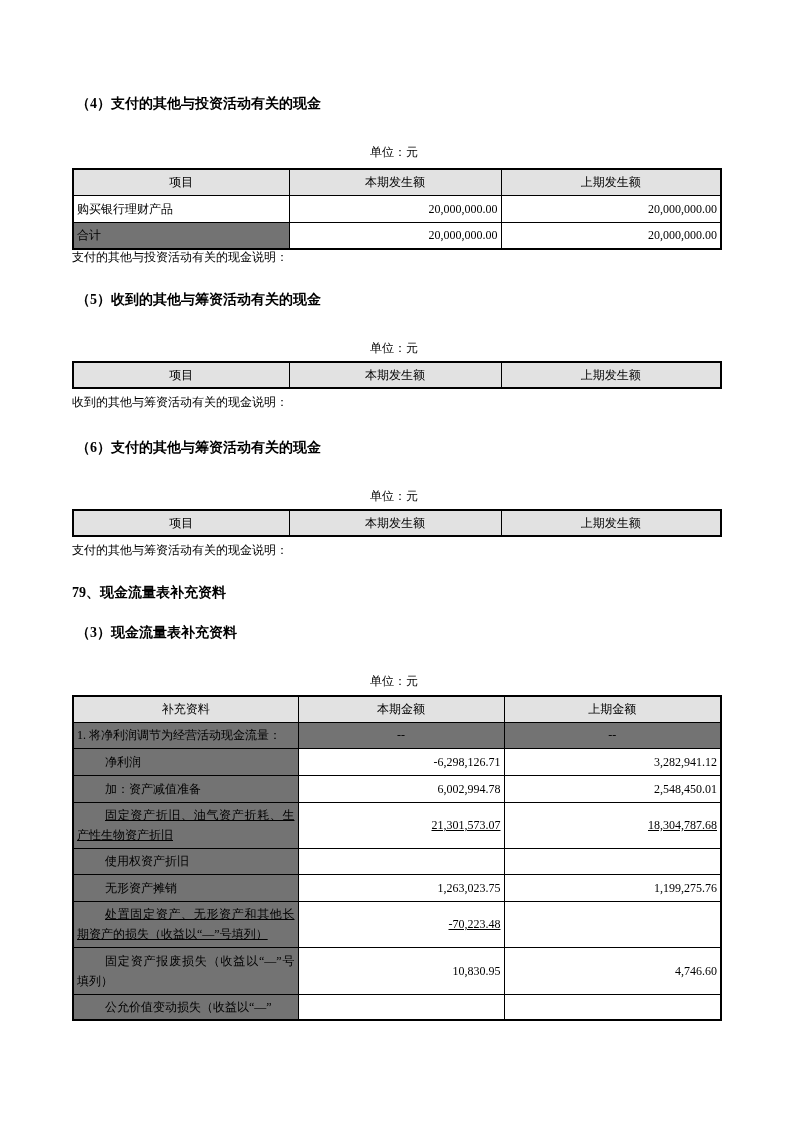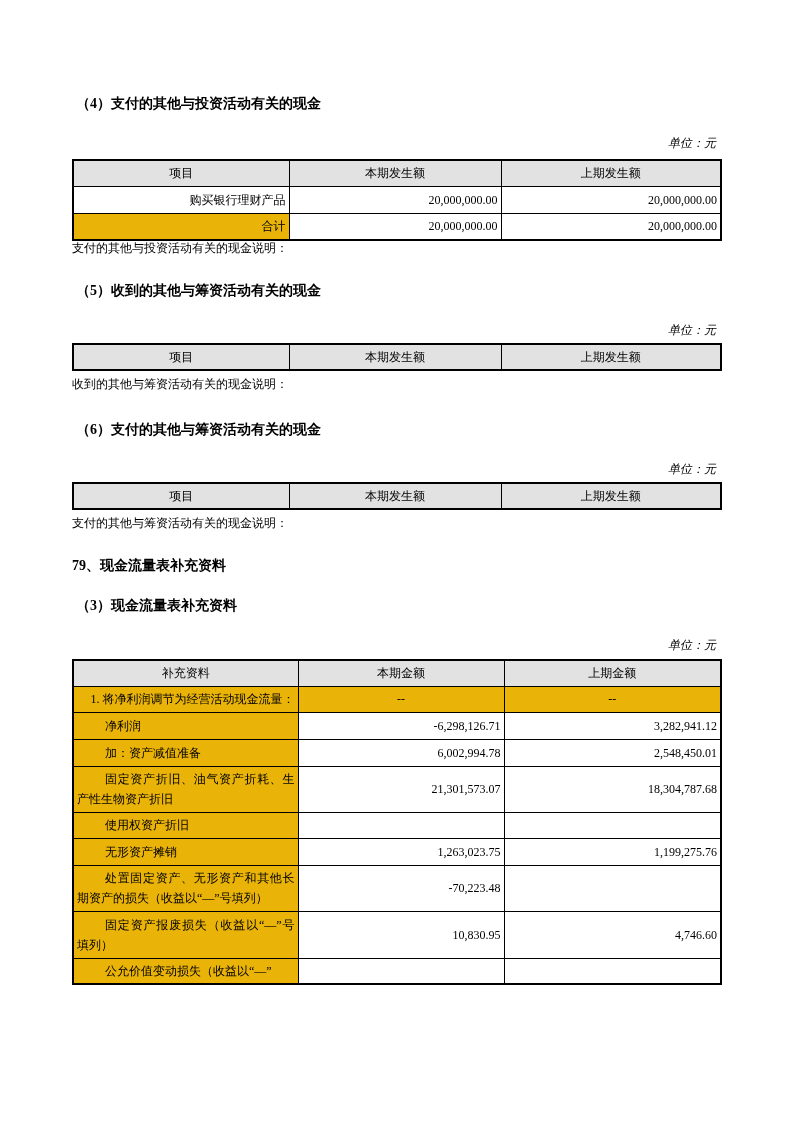--- a/index.html
+++ b/index.html
@@ -26,59 +26,58 @@
     font-size: 14px;
     line-height: 18px;
     margin: 0;
   }
   .h4-heading   { margin-top: 95px; padding-left: 4px; }
   .h5-heading   { margin-top: 26px; padding-left: 4px; }
   .h6-heading   { margin-top: 29px; padding-left: 4px; }
   .h79-heading  { margin-top: 26px; }
   .h791-heading { margin-top: 22px; padding-left: 4px; }
   .unit-line {
-    text-align: right;
+    text-align: center;
     font-size: 12px;
     line-height: 14px;
-    margin-top: 23px;
+    margin-top: 32px;
     padding-right: 5px;
-    font-style: italic;
   }
   table {
     border-collapse: collapse;
     table-layout: fixed;
     width: 648px;
     margin-top: 9px;
   }
   table, td, th { border: 1px solid #000; padding-left: 34px; }
   table { border: 2px solid #000; }
   th, td {
     font-weight: normal;
     font-size: 12px;
     line-height: 20px;
     padding: 2px 3px;
     overflow: hidden;
     vertical-align: middle;
   }
   th { text-align: center; background: #e2e2e2; }
-  td.item { text-align: right; }
+  td.item { text-align: left; }
   td.num  { text-align: right; }
   td.ctr  { text-align: center; }
-  td.shaded { background: #eab308; }
+  td.shaded { background: #737373; }
   td.hang {
     text-indent: 28px;
     text-align: justify;
   }
   .note {
     font-size: 12px;
     line-height: 15px;
   }
   tr.h26 { height: 26px; }
   tr.h27 { height: 27px; }
-  tr.h46 { height: 46px; }
+  tr.h46 { height: 46px; text-decoration: underline; }
   tr.h47 { height: 47px; font-family: Liberation Serif, serif; }
 </style>
 </head>
 <body>
 
 <div class="page">
   <div class="content">
 
     <div class="sec-heading h4-heading">（4）支付的其他与投资活动有关的现金</div>
     <div class="unit-line">单位：元</div>

